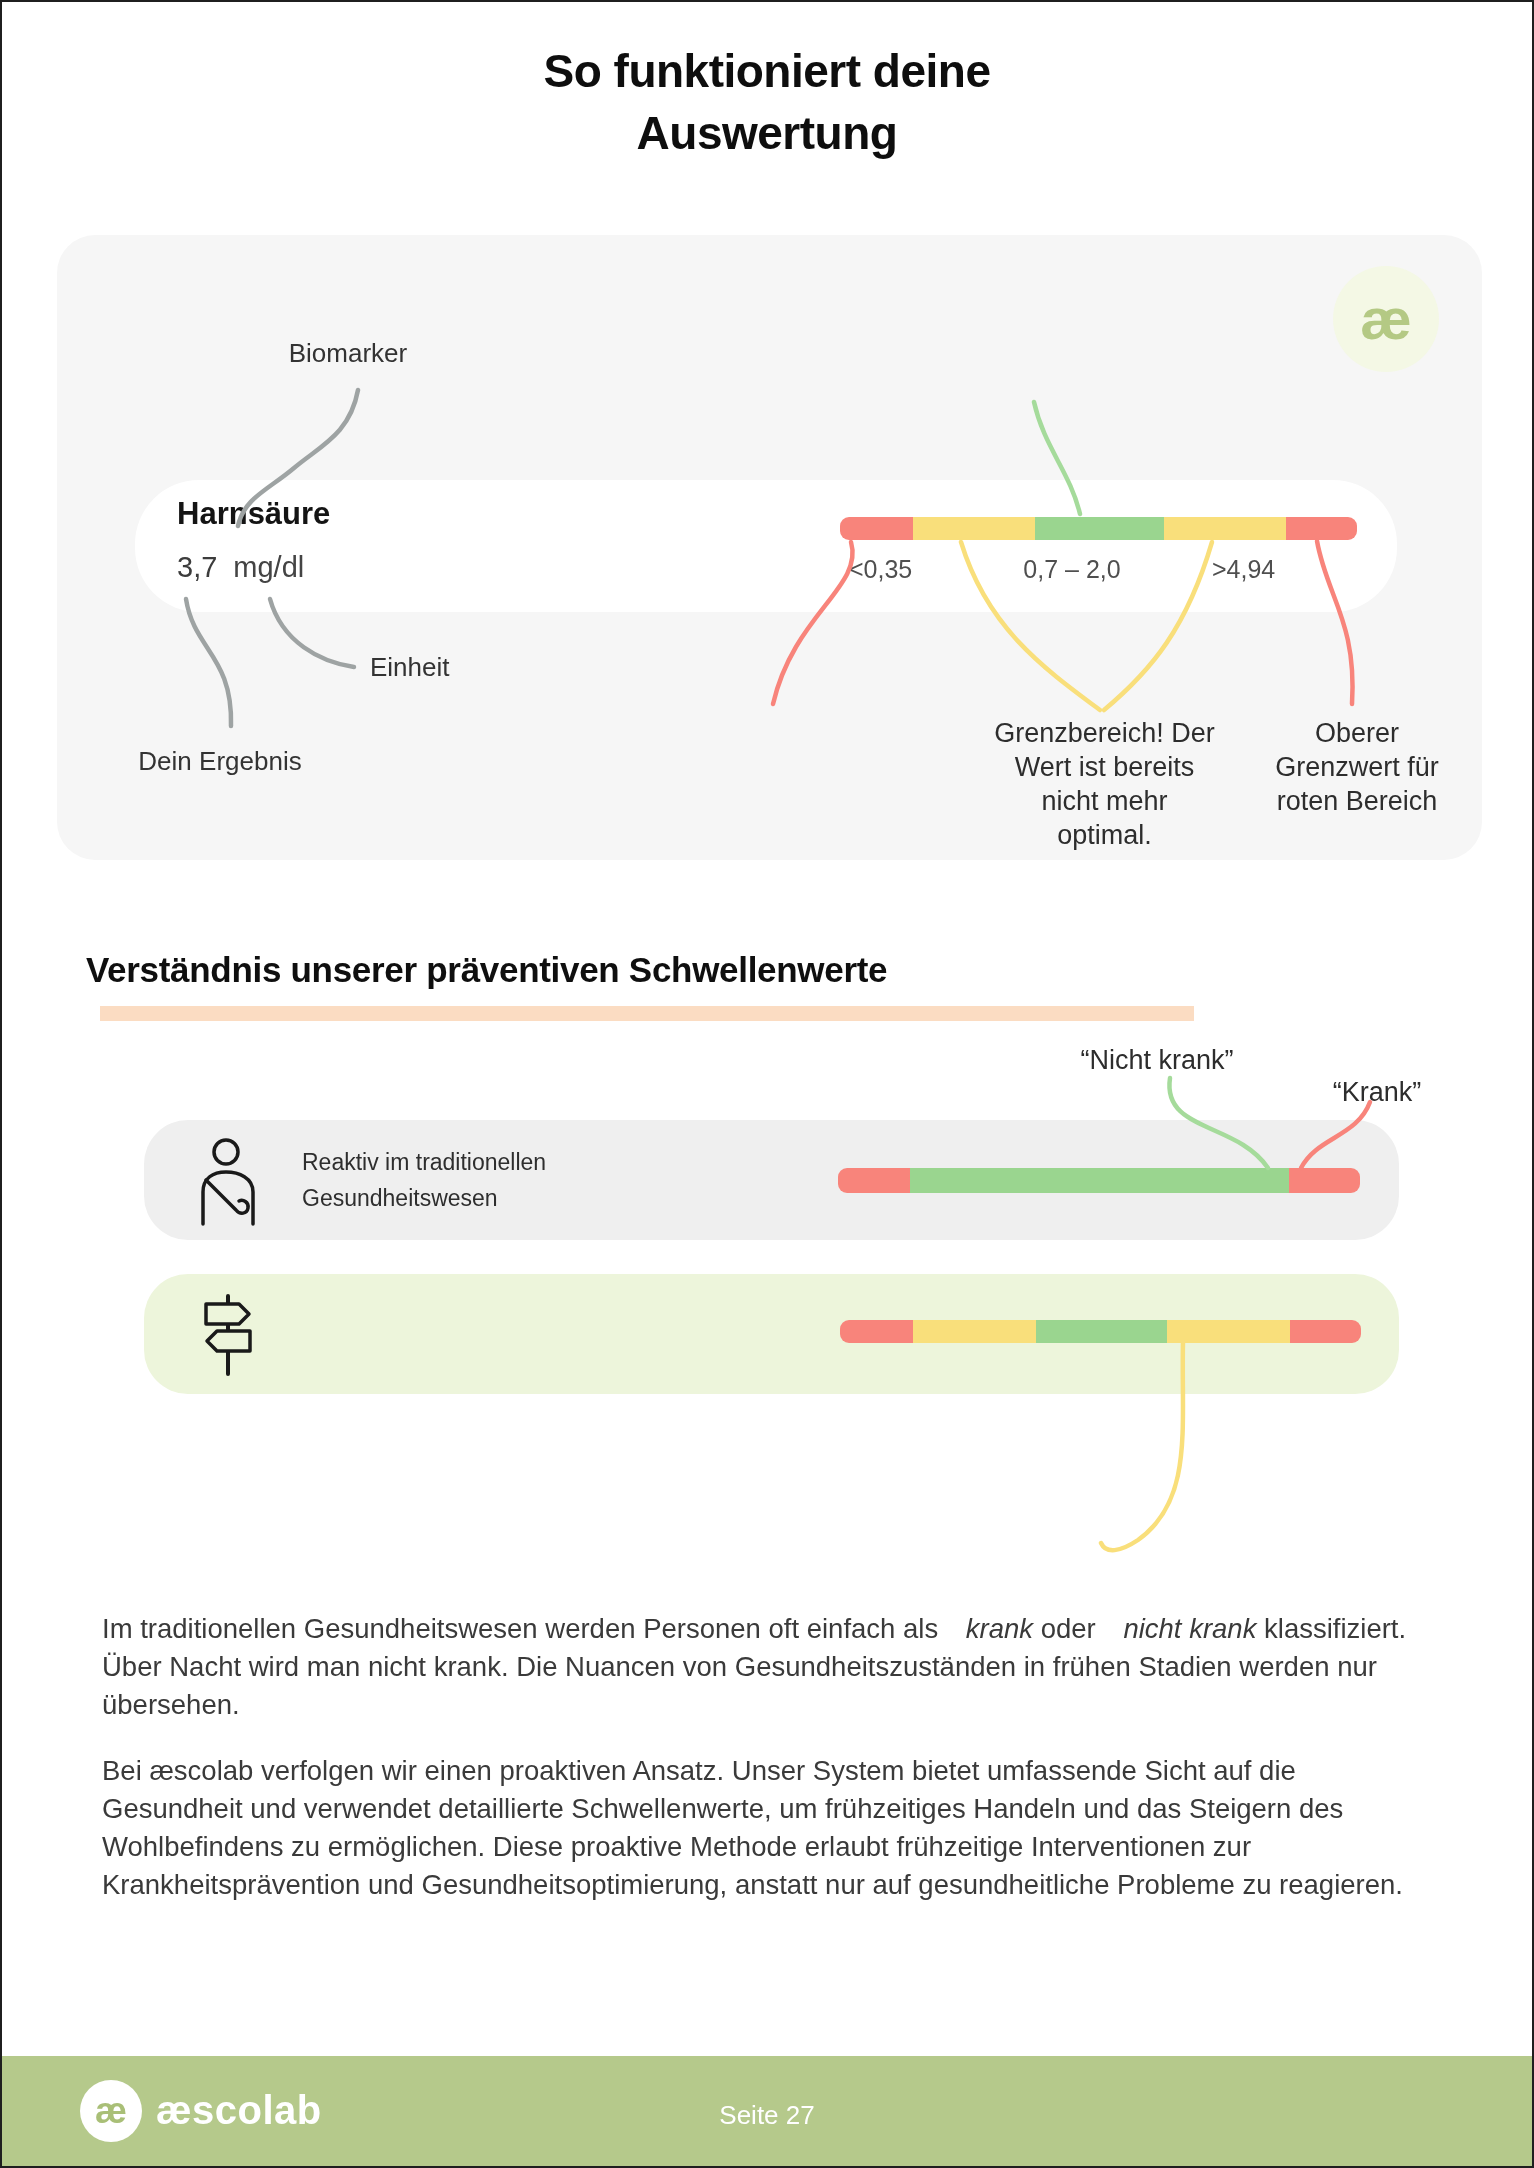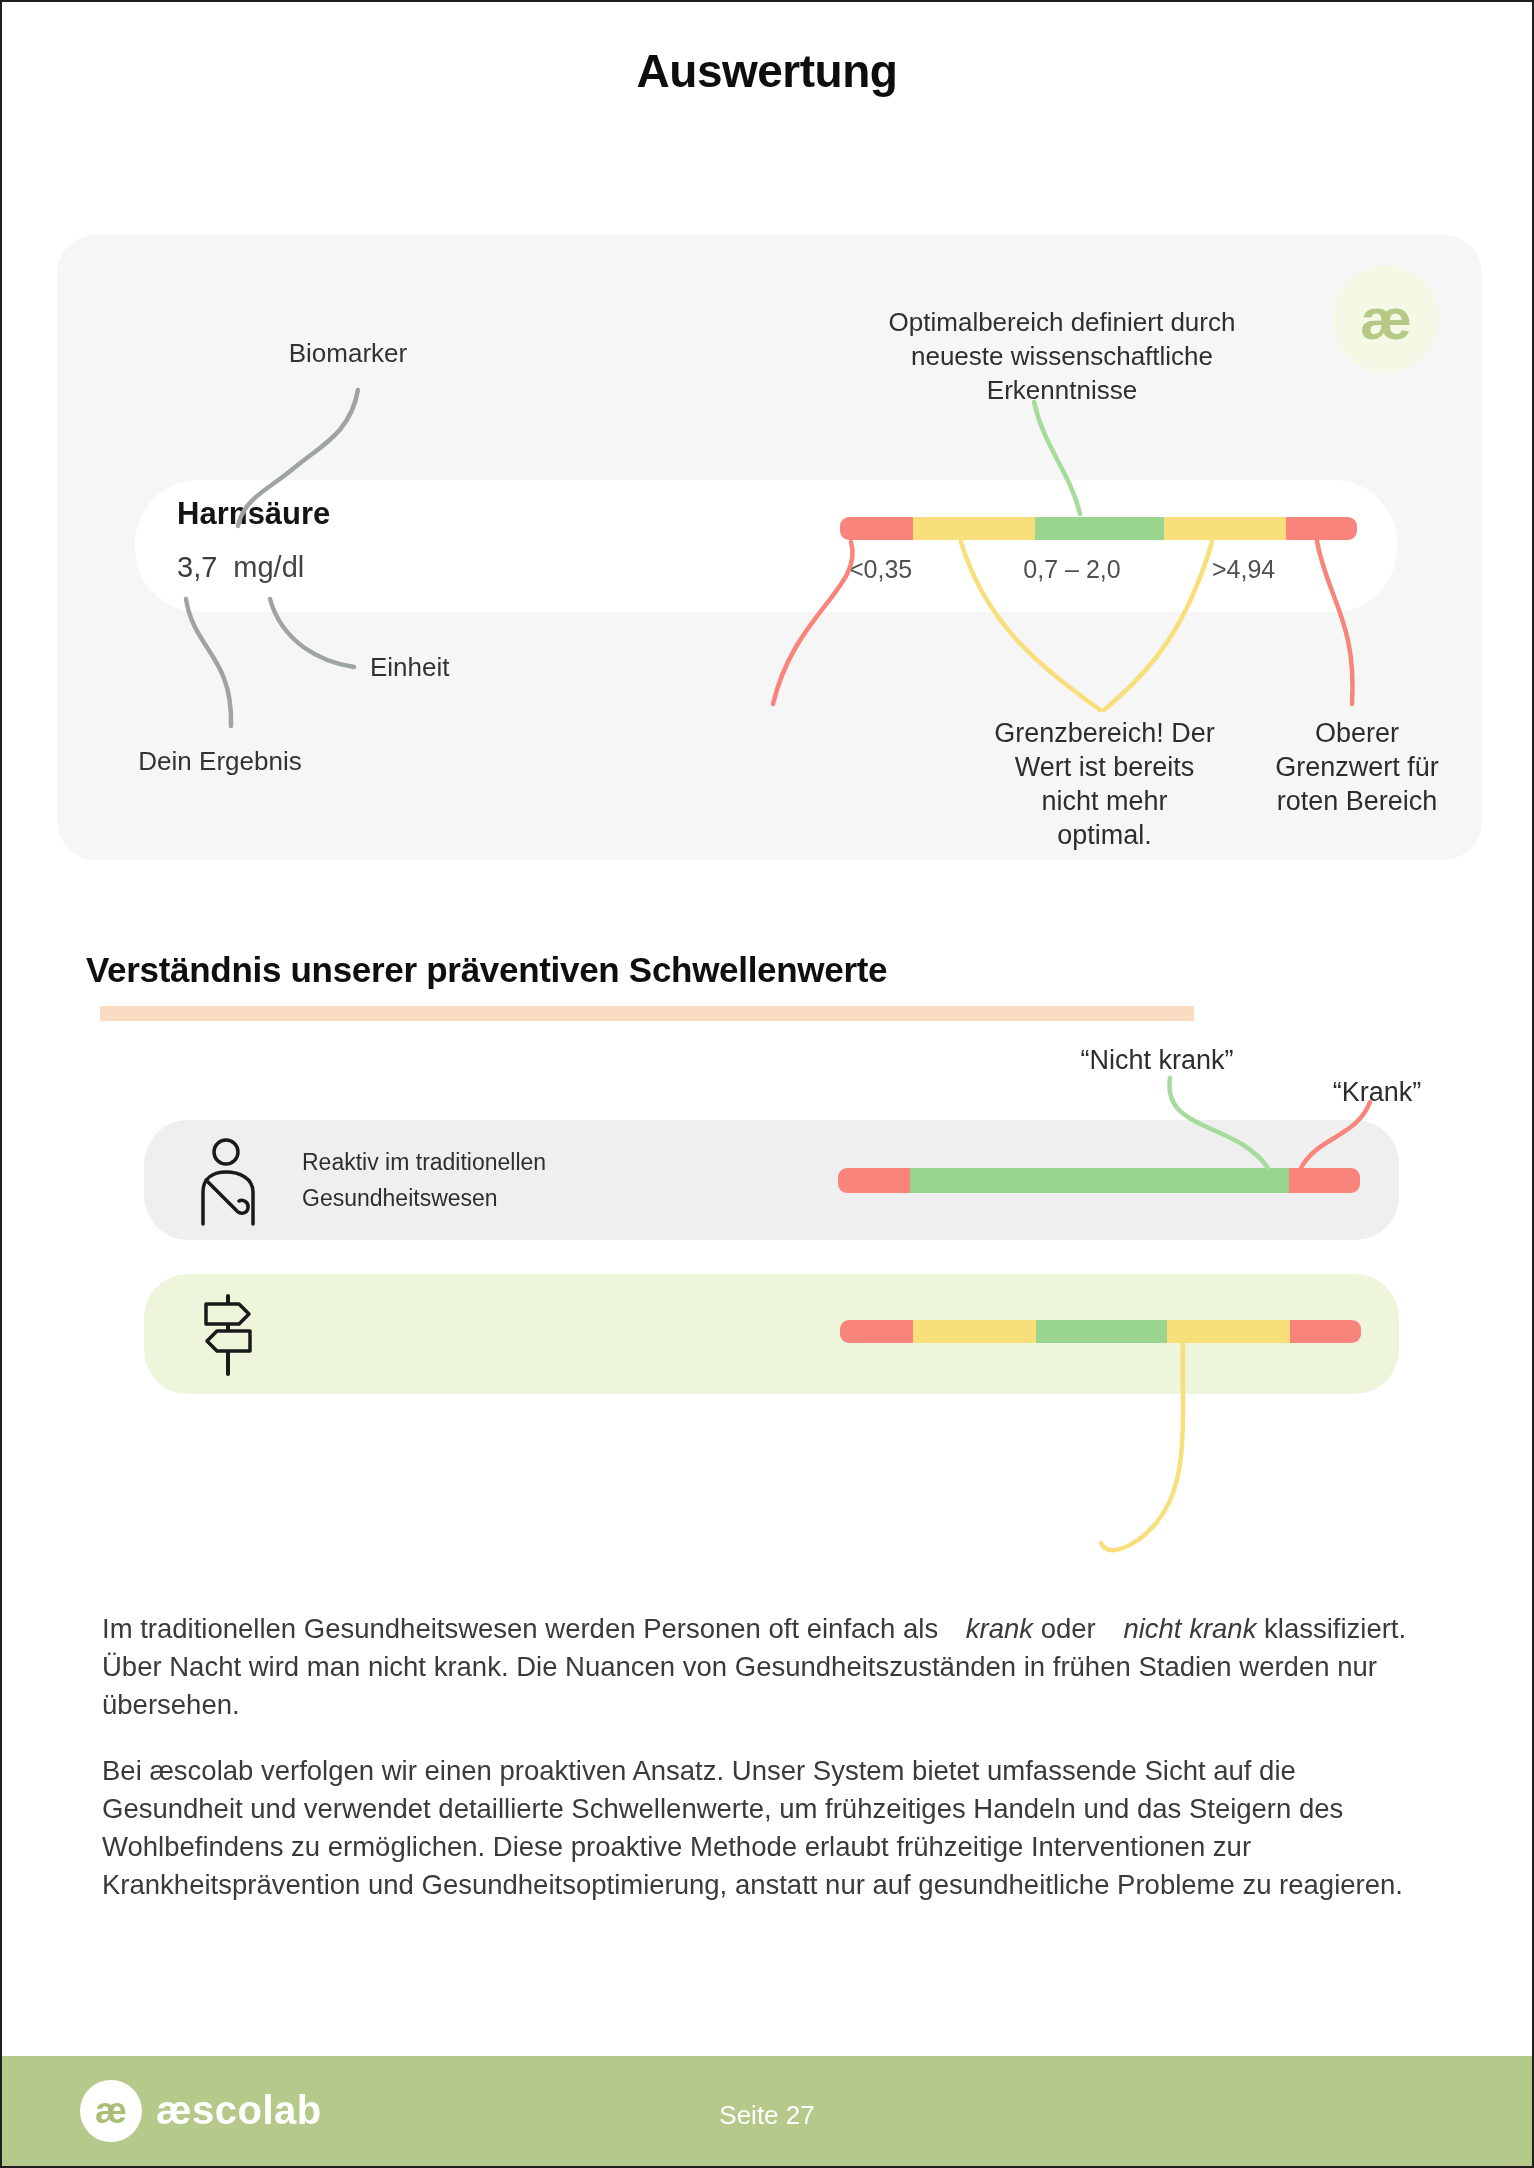--- a/index.html
+++ b/index.html
@@ -54,30 +54,26 @@
   .f-page{left:0; top:2098px; width:100%; text-align:center; font-size:26px; color:#ffffff;}
   svg.overlay{position:absolute; left:0; top:0; pointer-events:none; z-index:4;}
   .icon-wrap{position:absolute;}
 </style>
 </head>
 <body>
 
 <div class="page">
 
   <div class="abs title">
+    <div>So funktioniert deine</div>
     <div>Auswertung</div>
   </div>
 
   <div class="abs card-top"></div>
   <div class="abs lbl ctr" style="left:256px; top:334px; width:180px;">Biomarker</div>
-  <div class="abs note ctr">
-    <div>Optimalbereich definiert durch</div>
-    <div>neueste wissenschaftliche</div>
-    <div>Erkenntnisse</div>
-  </div>
   <div class="abs logo-badge">æ</div>
 
   <div class="abs pill"></div>
   <div class="abs biomarker-name">Harnsäure</div>
   <div class="abs result-row">
     <span class="val">3,7</span><span>mg/dl</span>
   </div>
 
   <div class="abs bar bar1">
     <div class="seg red" style="width:14.1%"></div>

